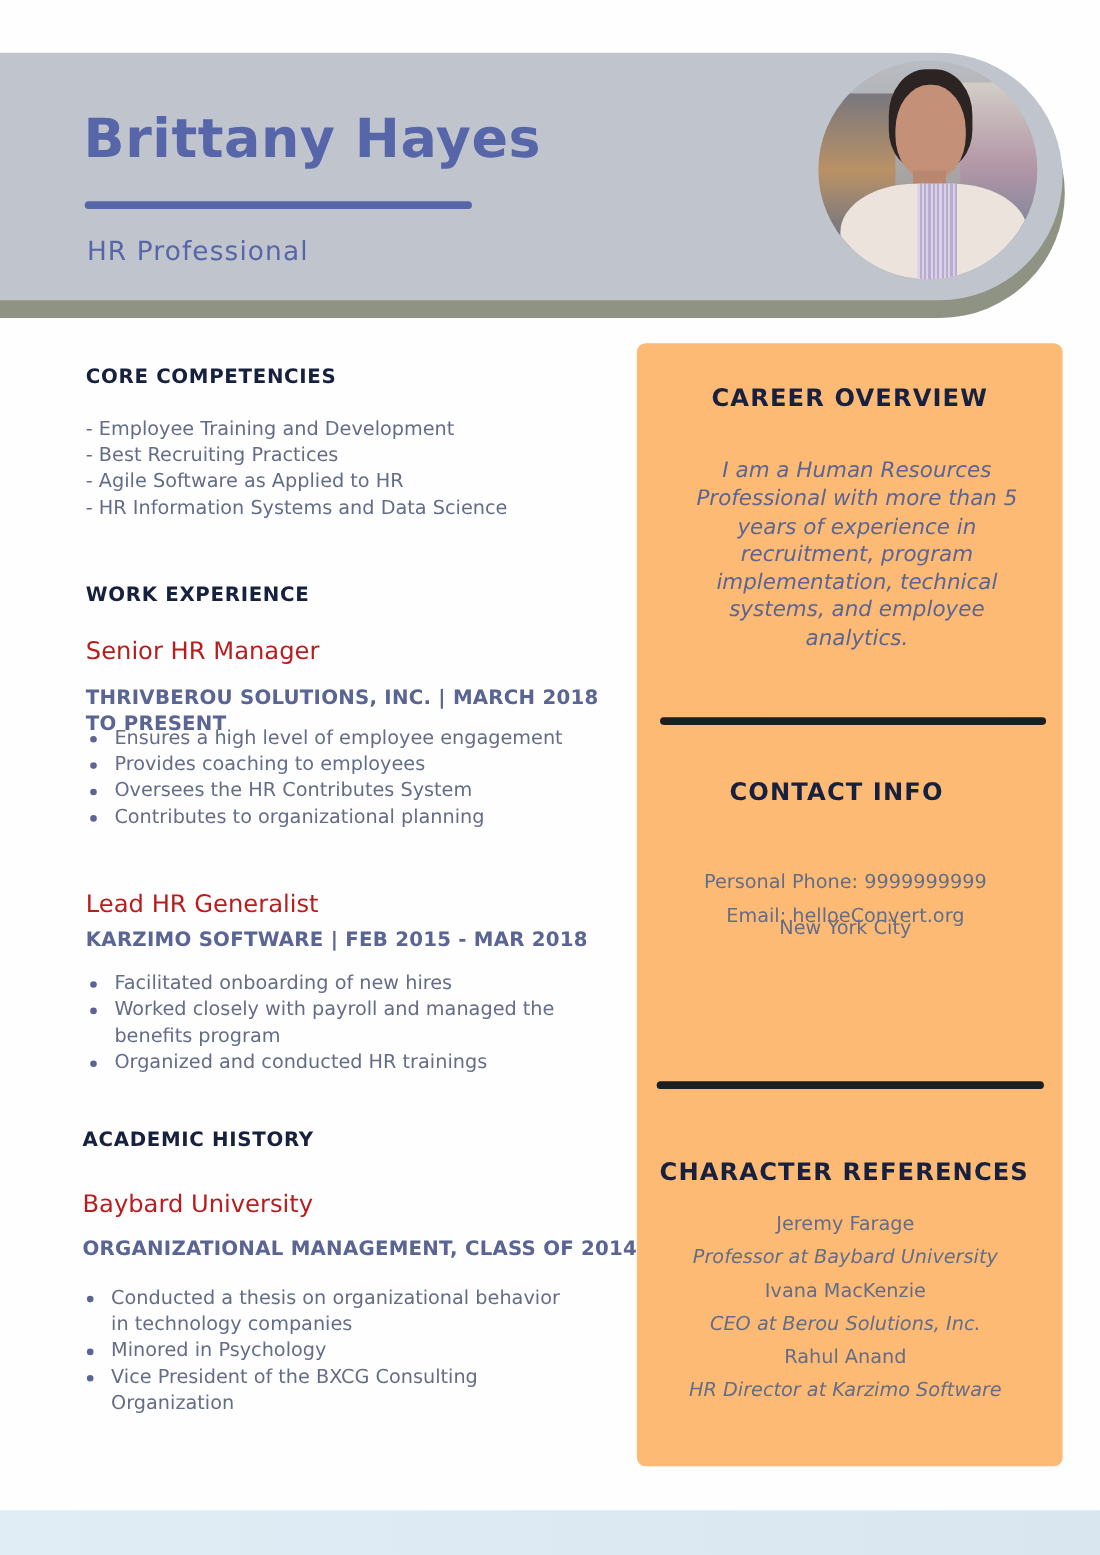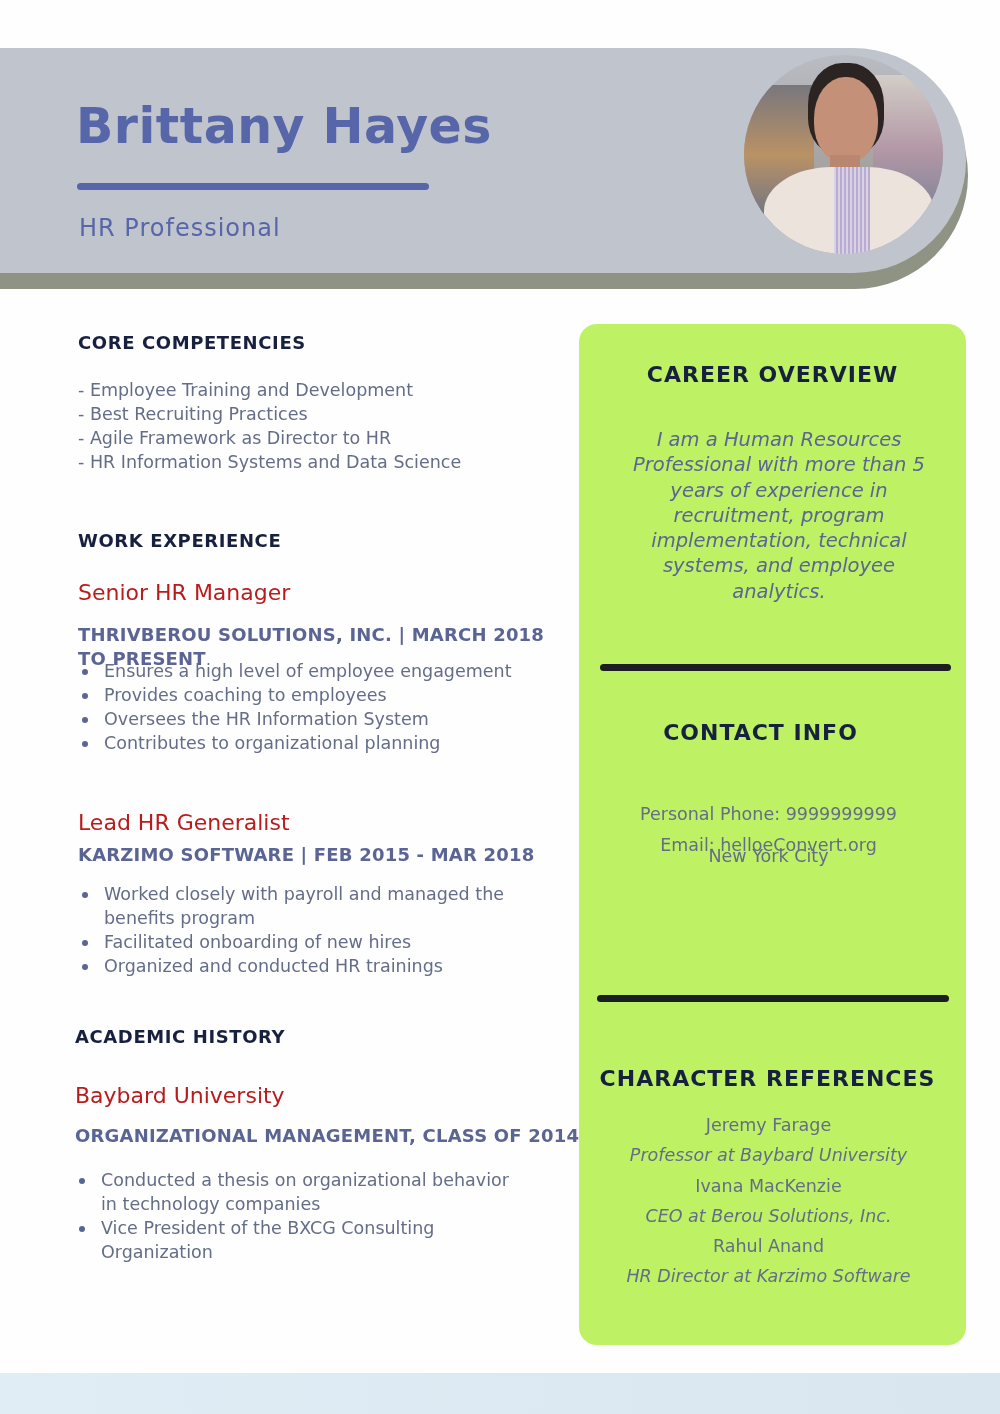--- a/index.html
+++ b/index.html
@@ -68,21 +68,21 @@
       color: #646d88;
     }
     ul.bullets li::before {
       content: ""; position: absolute; left: 4px; top: 10px; width: 6px; height: 6px;
       border-radius: 50%; background: #5b6594;
     }
 
     
     .card {
       position: absolute; left: 579px; top: 312px; width: 387px; height: 1021px;
-      background: #bef264; border-radius: 18px; margin-top: 12px;
+      background: #fdba74; border-radius: 8px;
     }
     .card-h {
       position: absolute; left: 0; width: 100%; text-align: center;
       font-weight: bold; font-size: 22px; letter-spacing: 1px; color: #17213f;
     }
     .overview {
       position: absolute; left: 40px; width: 320px; top: 103px; text-align: center;
       font-family: "DejaVu Sans", sans-serif; font-style: italic; font-size: 19.5px;
       line-height: 25.3px; color: #5b6594;
     }
@@ -116,55 +116,56 @@
   <div class="face"></div>
   <div class="neck"></div>
   <div class="jacket"></div>
   <div class="shirt"></div>
 </div>
 
 <section>
   <h2 class="h-sec" style="left:78px; top:332px;">CORE COMPETENCIES</h2>
   <div class="body-line" style="left:78px; top:378px;">- Employee Training and Development</div>
   <div class="body-line" style="left:78px; top:402px;">- Best Recruiting Practices</div>
-  <div class="body-line" style="left:78px; top:426px;">- Agile Framework as Director to HR</div>
+  <div class="body-line" style="left:78px; top:426px;">- Agile Software as Applied to HR</div>
   <div class="body-line" style="left:78px; top:450px;text-align:center;">- HR Information Systems and Data Science</div>
 </section>
 
 <section>
   <h2 class="h-sec" style="left:78px; top:530px;">WORK EXPERIENCE</h2>
 
   <div>
     <h3 class="sub-h" style="left:78px; top:580px;">Senior HR Manager</h3>
     <div class="meta-h" style="left:78px; top:623px; width:470px;">THRIVBEROU SOLUTIONS, INC. | MARCH 2018 TO PRESENT</div>
     <ul class="bullets" style="left:78px; top:659px; width:460px;">
       <li>Ensures a high level of employee engagement</li>
       <li>Provides coaching to employees</li>
-      <li>Oversees the HR Information System</li>
+      <li>Oversees the HR Contributes System</li>
       <li>Contributes to organizational planning</li>
     </ul>
   </div>
 
   <div>
     <h3 class="sub-h" style="left:78px; top:810px;">Lead HR Generalist</h3>
     <div class="meta-h" style="left:78px; top:843px; width:470px;">KARZIMO SOFTWARE | FEB 2015 - MAR 2018</div>
     <ul class="bullets" style="left:78px; top:882px; width:440px;">
+      <li>Facilitated onboarding of new hires</li>
       <li>Worked closely with payroll and managed the benefits program</li>
-      <li>Facilitated onboarding of new hires</li>
       <li>Organized and conducted HR trainings</li>
     </ul>
   </div>
 </section>
 
 <section>
   <h2 class="h-sec" style="left:75px; top:1026px;">ACADEMIC HISTORY</h2>
   <h3 class="sub-h" style="left:75px; top:1083px;">Baybard University</h3>
   <div class="meta-h" style="left:75px; top:1124px; white-space:nowrap;">ORGANIZATIONAL MANAGEMENT, CLASS OF 2014</div>
   <ul class="bullets" style="left:75px; top:1168px; width:445px;">
     <li>Conducted a thesis on organizational behavior in technology companies</li>
+    <li>Minored in Psychology</li>
     <li>Vice President of the BXCG Consulting Organization</li>
   </ul>
 </section>
 
 <aside class="card">
   <section>
     <h2 class="card-h" style="top:38px;">CAREER OVERVIEW</h2>
     <p class="overview">I am a Human Resources Professional with more than 5 years of experience in recruitment, program implementation, technical systems, and employee analytics.</p>
   </section>
 

